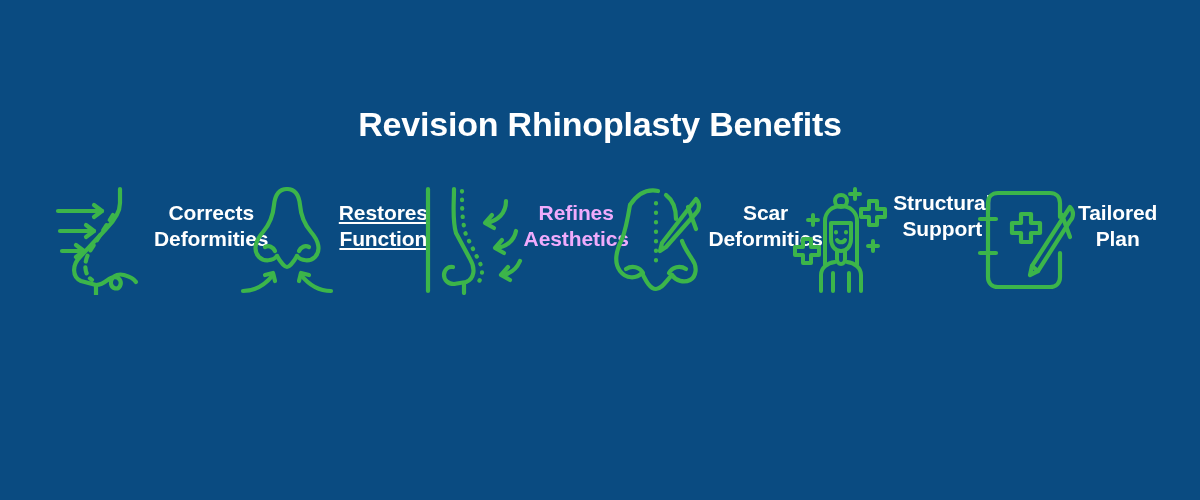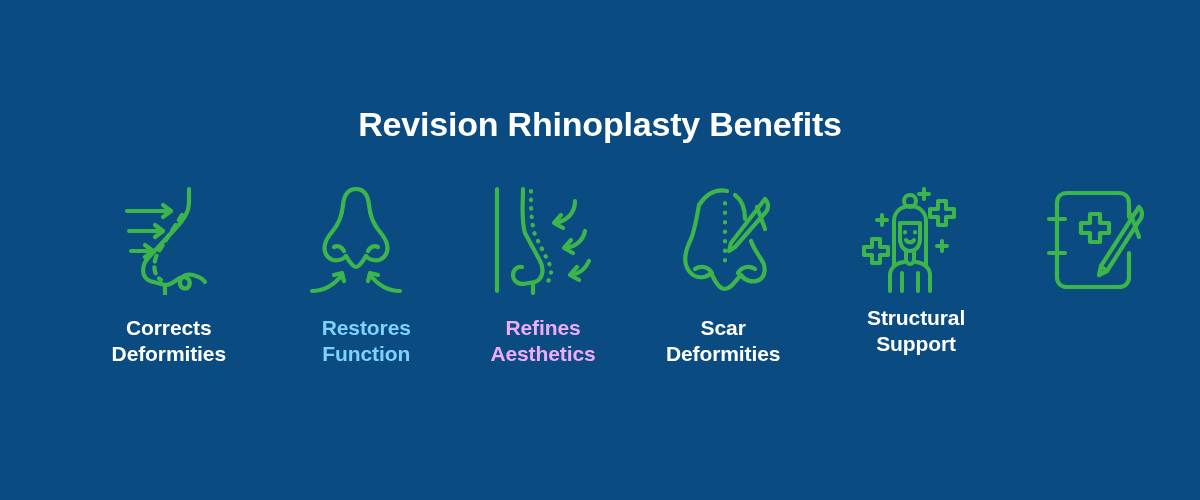--- a/index.html
+++ b/index.html
@@ -39,22 +39,22 @@
     left: 50px;
     width: 1100px;
     display: flex;
     flex-direction: row;
     align-items: flex-start;
     justify-content: space-between;
   }
   .benefit {
     width: 176px;
     display: flex;
-    flex-direction: column;
-    align-items: flex-end;
+    flex-direction: row;
+    align-items: flex-start;
   }
   .icon-wrap {
     width: 110px;
     height: 115px;
     display: flex;
     align-items: center;
     justify-content: center;
   }
   .icon-wrap svg {
     display: block;
@@ -111,21 +111,21 @@
           <path d="M42 71 C46 78 50 82 52 82 C54 82 58 78 62 71"></path>
           <path d="M30 62 C34 60 38 62 40 66"></path>
           <path d="M74 62 C70 60 66 62 64 66"></path>
 
           <path d="M8 106 C20 106 30 100 38 90"></path>
           <path d="M30 90 L38 88 L40 96"></path>
           <path d="M96 106 C84 106 74 100 66 90"></path>
           <path d="M74 90 L66 88 L64 96"></path>
         </svg>
       </div>
-      <div class="benefit-label" style="color: #7dd3fc;">Restores
+      <div class="benefit-label" style="color: #ffffff; text-decoration: underline;">Restores
 Function</div>
     </div>
 
     <div class="benefit">
       <div class="icon-wrap">
         <svg width="104" height="110" viewBox="0 0 104 110" fill="none" stroke="#3cb54a" stroke-width="4.2" stroke-linecap="round" stroke-linejoin="round">
 
           <path d="M8 4 L8 106"></path>
 
           <path d="M34 4 C34 20 32 34 36 48 L50 74 C56 84 54 94 46 97 L34 99"></path>
@@ -215,16 +215,18 @@
           <path d="M6 34 L22 34"></path>
           <path d="M6 68 L22 68"></path>
 
           <path d="M38 38 L47 38 L47 29 L57 29 L57 38 L66 38 L66 48 L57 48 L57 57 L47 57 L47 48 L38 48 Z"></path>
 
           <path d="M96 22 C100 26 100 32 96 36 L64 86 L56 90 L58 81 Z"></path>
           <path d="M88 30 L96 52"></path>
           <path d="M58 81 L64 86"></path>
         </svg>
       </div>
+      <div class="benefit-label" style="color: rgb(255, 255, 255);">Tailored
+Plan</div>
     </div>
 
   </div>
 </div>
 
 </body></html>

